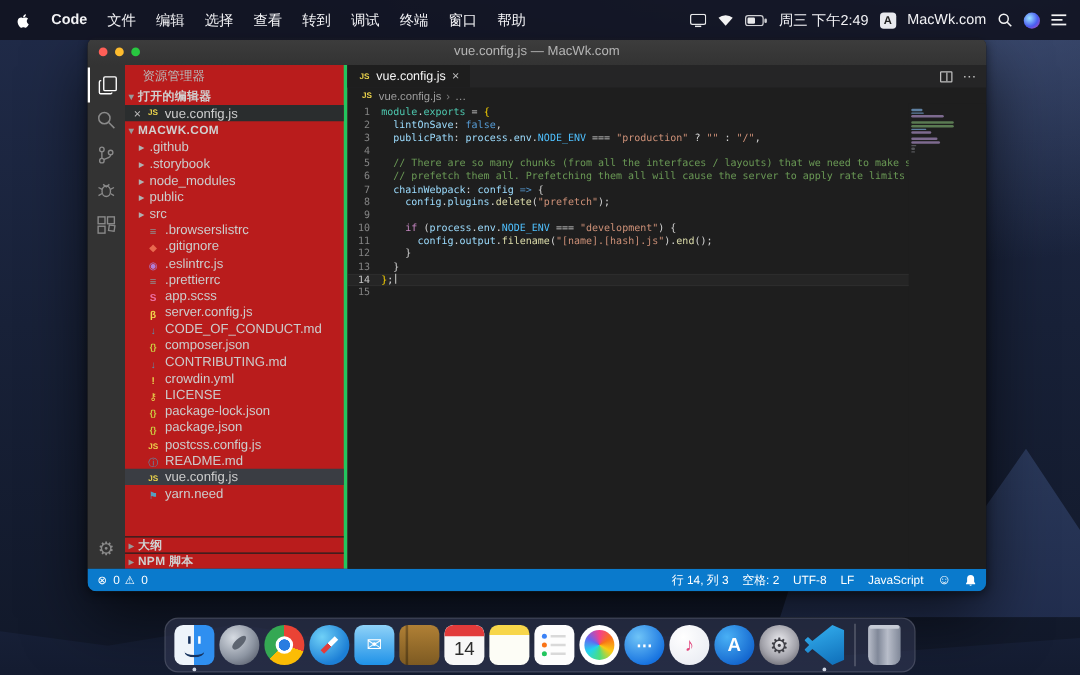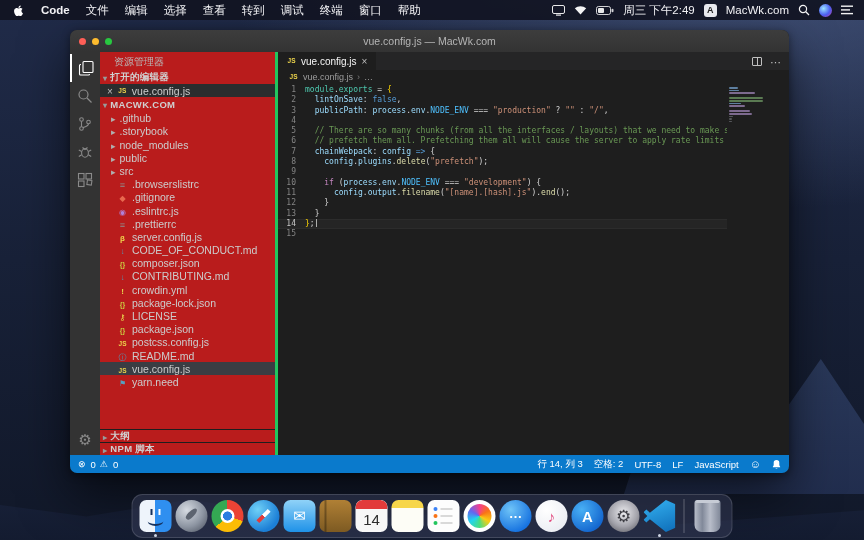--- a/index.html
+++ b/index.html
@@ -12,21 +12,21 @@
       linear-gradient(180deg,#202b49 0%,#182138 48%,#111829 100%);
   }
   
   .mountain-far{position:absolute;right:0;bottom:46px;width:240px;height:250px;
     clip-path:polygon(0 100%,14% 58%,30% 78%,48% 32%,66% 68%,82% 46%,100% 72%,100% 100%);
     background:linear-gradient(180deg,#35476b,#243154);opacity:.85}
   .mountain-near{position:absolute;left:0;bottom:0;width:100%;height:78px;
     clip-path:polygon(0 55%,10% 70%,22% 48%,38% 78%,60% 58%,78% 80%,100% 62%,100% 100%,0 100%);
     background:linear-gradient(180deg,#1b2540,#141c31);opacity:.9}
   
-  .menubar{position:absolute;top:0;left:0;right:0;height:20px;display:flex;align-items:center;
+  .menubar{position:absolute;top:0;left:0;right:0;height:32px;display:flex;align-items:center;
     background:rgba(17,20,34,.92);color:#f2f2f5;font-size:11.5px;padding:0 10px;z-index:50}
   .menubar .apple{width:13px;height:13px;margin:0 8px 0 2px;flex-shrink:0}
   .mb-item{margin:0 8px;white-space:nowrap}
   .mb-item.bold{font-weight:700}
   .mb-right{margin-left:auto;display:flex;align-items:center;gap:9px}
   .mb-right svg{display:block}
   .input-box{width:13px;height:13px;background:#e8e9ee;color:#222;border-radius:3px;
     font-size:9px;font-weight:700;display:flex;align-items:center;justify-content:center}
   .siri{width:13px;height:13px;border-radius:50%;
     background:radial-gradient(circle at 35% 35%,#9be4ff,#4a5df0 55%,#d23fa0)}
@@ -309,46 +309,50 @@
           </div>
           <div class="tree-row">
             <span class="fi fi-eslint"></span>
             <span>.eslintrc.js</span>
           </div>
           <div class="tree-row">
             <span class="fi fi-list"></span>
             <span>.prettierrc</span>
           </div>
           <div class="tree-row">
+            <span class="fi fi-scss"></span>
+            <span>app.scss</span>
+          </div>
+          <div class="tree-row">
             <span class="fi fi-babel"></span>
             <span>server.config.js</span>
           </div>
           <div class="tree-row">
             <span class="fi fi-md"></span>
             <span>CODE_OF_CONDUCT.md</span>
           </div>
           <div class="tree-row">
             <span class="fi fi-json"></span>
             <span>composer.json</span>
           </div>
           <div class="tree-row">
             <span class="fi fi-md"></span>
             <span>CONTRIBUTING.md</span>
           </div>
           <div class="tree-row">
             <span class="fi fi-yml"></span>
             <span>crowdin.yml</span>
           </div>
           <div class="tree-row">
+            <span class="fi fi-key"></span>
+            <span>LICENSE</span>
+          </div>
+          <div class="tree-row">
             <span class="fi fi-json"></span>
             <span>package-lock.json</span>
-          </div>
-          <div class="tree-row">
-            <span class="fi fi-key"></span>
-            <span>LICENSE</span>
           </div>
           <div class="tree-row">
             <span class="fi fi-json"></span>
             <span>package.json</span>
           </div>
           <div class="tree-row">
             <span class="fi fi-js"></span>
             <span>postcss.config.js</span>
           </div>
           <div class="tree-row">

